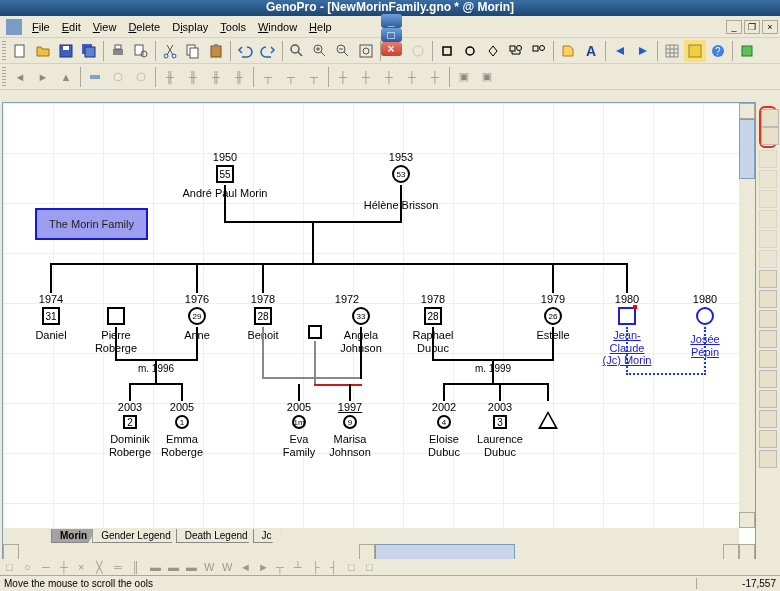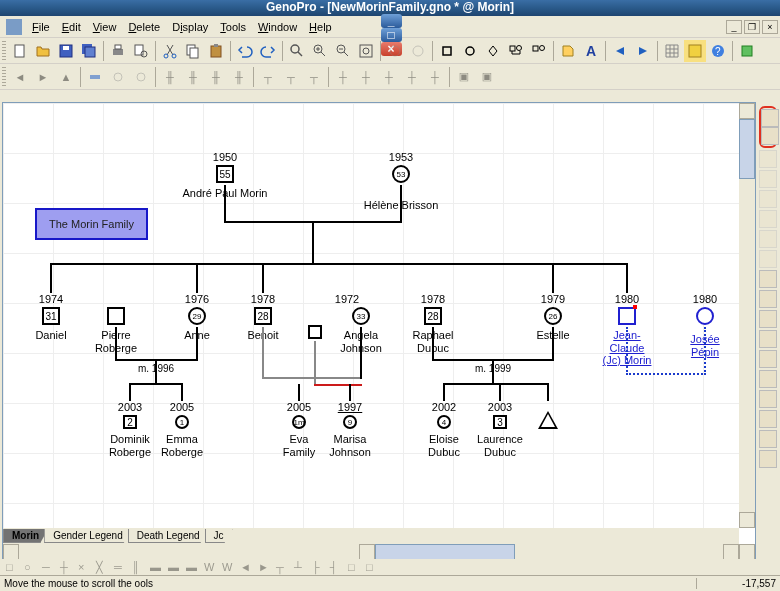--- a/index.html
+++ b/index.html
@@ -31,21 +31,21 @@
 .disabled { opacity: 0.4; }
 
 
 .workarea { position: absolute; top: 102px; left: 2px; right: 24px; bottom: 30px; background: white; border: 1px solid #7f9db9; }
 .canvas { position: absolute; top:0; left:0; right:16px; bottom:32px; overflow:hidden; background: white; }
 .grid { position:absolute; inset:0; background-image: linear-gradient(#eee 1px, transparent 1px), linear-gradient(90deg, #eee 1px, transparent 1px); background-size: 50px 50px; }
 
 
 .tabs { position:absolute; bottom:16px; left:0; right:16px; height:16px; background:#ece9d8; display:flex; align-items:center; font-size:10px; }
 .tabs .tab { padding: 1px 8px; border: 1px solid #888; border-top:none; background:#ece9d8; margin-right:-4px; clip-path: polygon(0 0, 100% 0, calc(100% - 8px) 100%, 0 100%); }
-.tabs .tab.active { background:#737373; font-weight:bold; }
+.tabs .tab.active { background:#a3a3a3; font-weight:bold;margin-left:48px; }
 
 
 .vscroll { position:absolute; top:0; right:0; width:16px; bottom:32px; background:#ece9d8; }
 .vscroll .arrow { height:16px; background:#ece9d8; border:1px solid #aca899; }
 .vscroll .thumb { position:absolute; left:0; right:0; top:16px; height:60px; background:#c8d4e8; border:1px solid #7f9db9; }
 .hscroll { position:absolute; bottom:0; left:0; right:0; height:16px; background:#ece9d8; display:flex; }
 .hscroll .arrow { width:16px; background:#ece9d8; border:1px solid #aca899; }
 .hscroll .track { flex:1; background:#ece9d8; position:relative; }
 .hscroll .thumb { position:absolute; top:0; bottom:0; left:0; width:140px; background:#c8d4e8; border:1px solid #7f9db9; }
 .hscroll .left-section { width: 340px; display:flex; }

